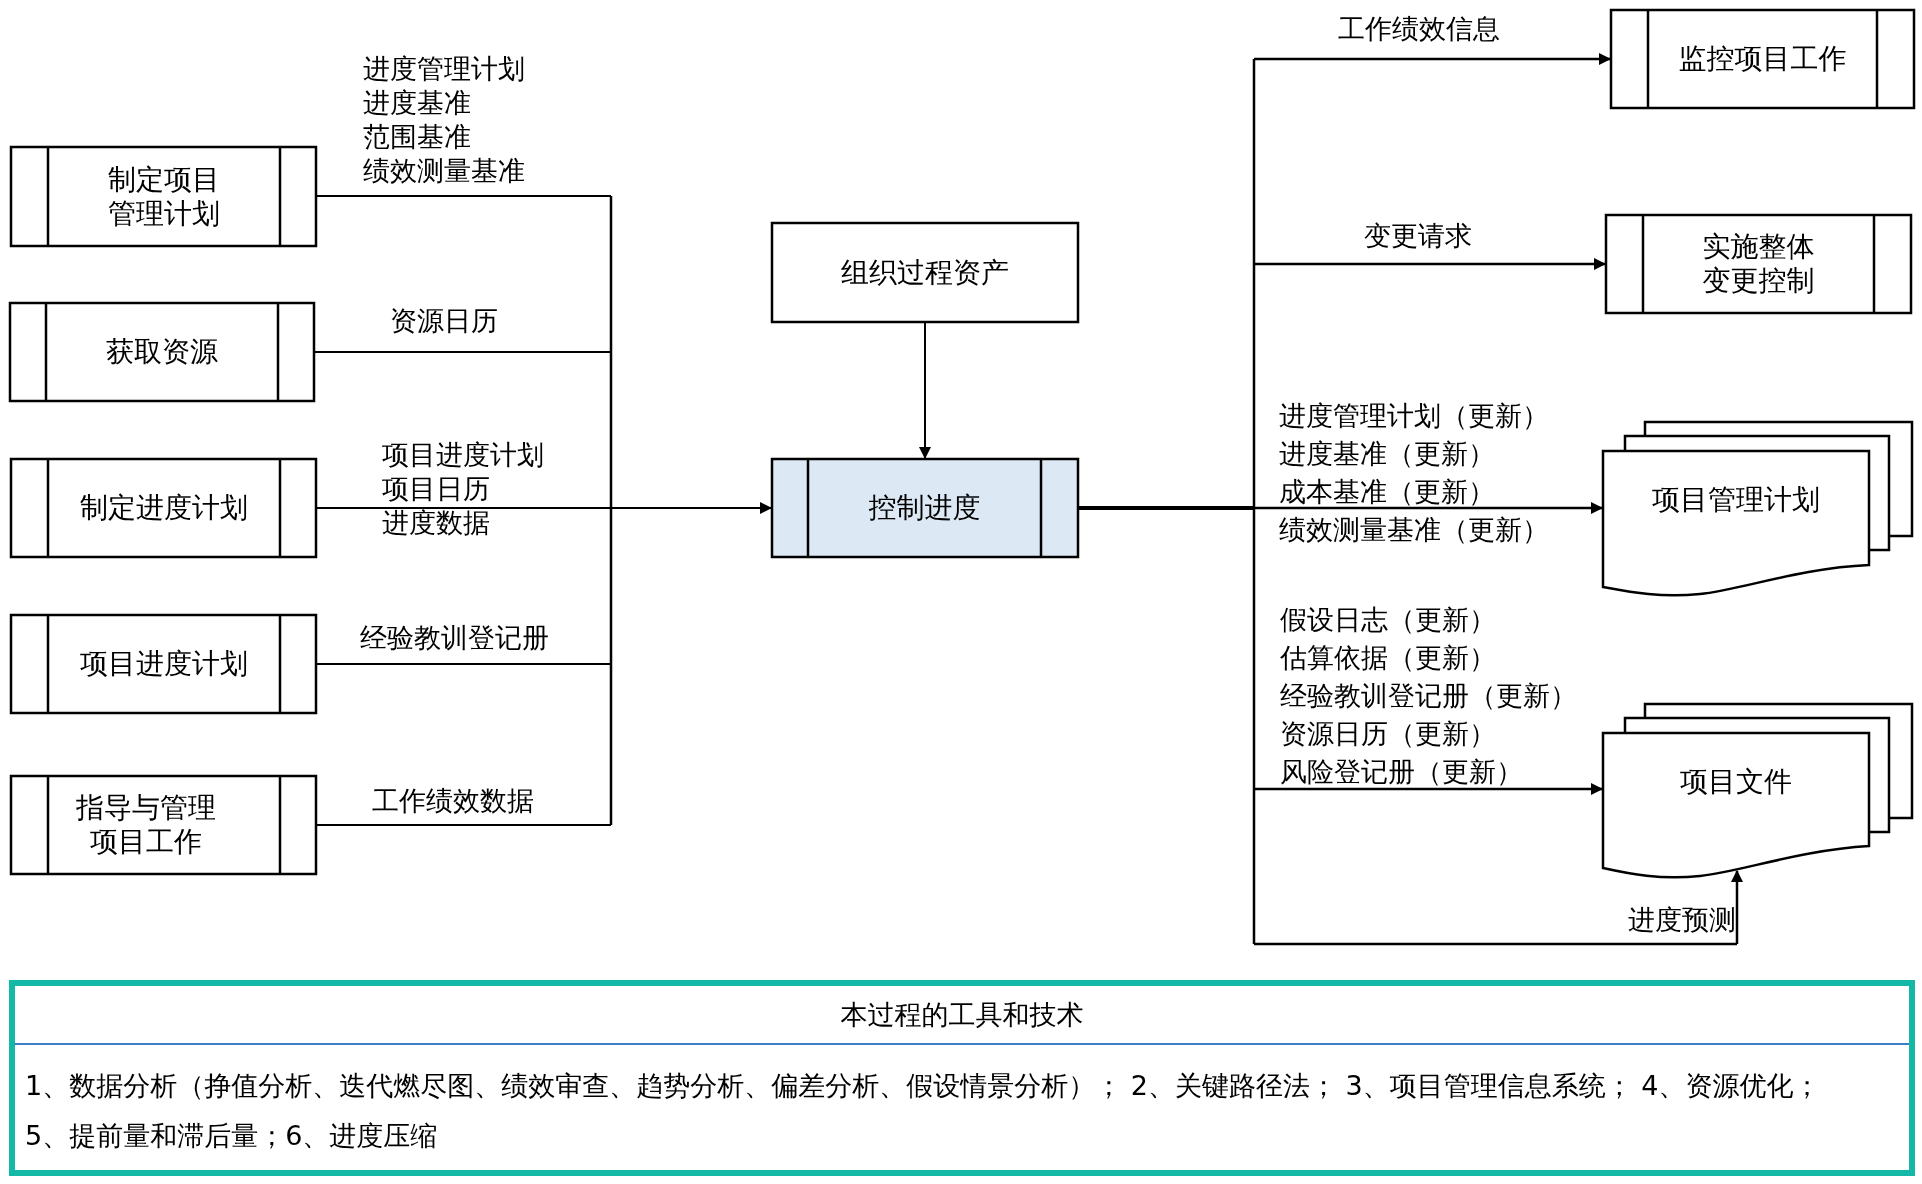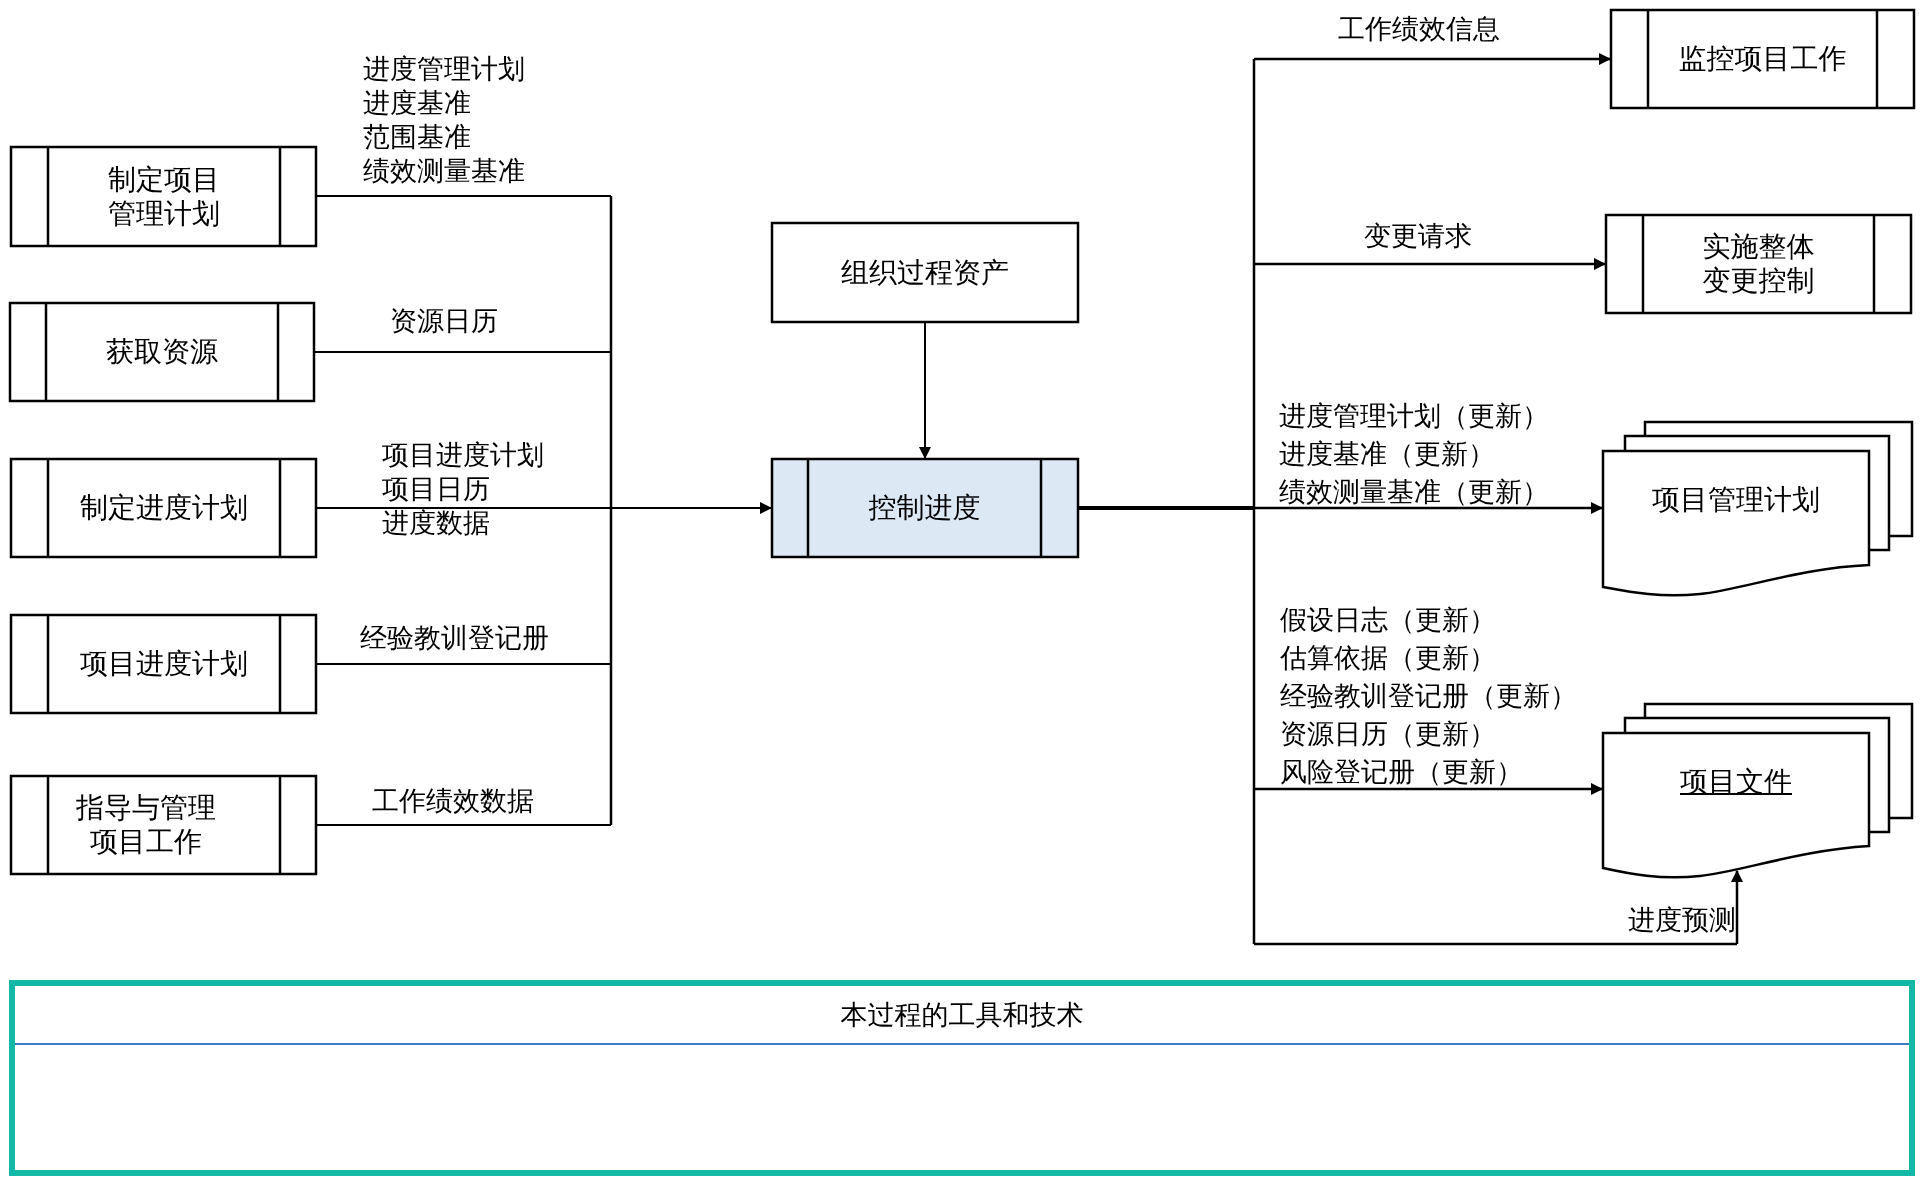--- a/index.html
+++ b/index.html
@@ -116,21 +116,21 @@
 项目工作</div>
 
 <div class="box-text" style="left:772px;top:223px;width:306px;height:99px;">组织过程资产</div>
 <div class="box-text" style="left:808px;top:459px;width:233px;height:98px;">控制进度</div>
 
 <div class="box-text" style="left:1648px;top:10px;width:229px;height:98px;">监控项目工作</div>
 <div class="box-text" style="left:1643px;top:215px;width:231px;height:98px;">实施整体
 变更控制</div>
 
 <div class="box-text" style="left:1603px;top:470px;width:266px;height:60px;">项目管理计划</div>
-<div class="box-text" style="left:1603px;top:752px;width:266px;height:60px;text-decoration:underline;">项目文件</div>
+<div class="box-text" style="left:1603px;top:752px;width:266px;height:60px;">项目文件</div>
 
 <div class="lbl" style="left:363px;top:52px;">
   <div>进度管理计划</div>
   <div>进度基准</div>
   <div>范围基准</div>
   <div>绩效测量基准</div>
 </div>
 <div class="lbl" style="left:390px;top:304px;">
   <div>资源日历</div>
 </div>
@@ -145,28 +145,33 @@
 <div class="lbl" style="left:372px;top:784px;">
   <div>工作绩效数据</div>
 </div>
 
 <div class="lbl" style="left:1338px;top:12px;">工作绩效信息</div>
 <div class="lbl" style="left:1364px;top:219px;">变更请求</div>
 
 <div class="lbl right" style="left:1279px;top:397px;">
   <div>进度管理计划（更新）</div>
   <div>进度基准（更新）</div>
+  <div>成本基准（更新）</div>
   <div>绩效测量基准（更新）</div>
 </div>
 
 <div class="lbl right" style="left:1280px;top:601px;">
   <div>假设日志（更新）</div>
   <div>估算依据（更新）</div>
   <div>经验教训登记册（更新）</div>
   <div>资源日历（更新）</div>
   <div>风险登记册（更新）</div>
 </div>
 
 <div class="lbl" style="left:1584px;top:903px;margin-left:44px;">进度预测</div>
 
 <div class="tools">
   <div class="tools-head">本过程的工具和技术</div>
+  <div class="tools-body">
+    <div>1、数据分析（挣值分析、迭代燃尽图、绩效审查、趋势分析、偏差分析、假设情景分析）； 2、关键路径法； 3、项目管理信息系统； 4、资源优化；</div>
+    <div>5、提前量和滞后量；6、进度压缩</div>
+  </div>
 </div>
 
 </body></html>

